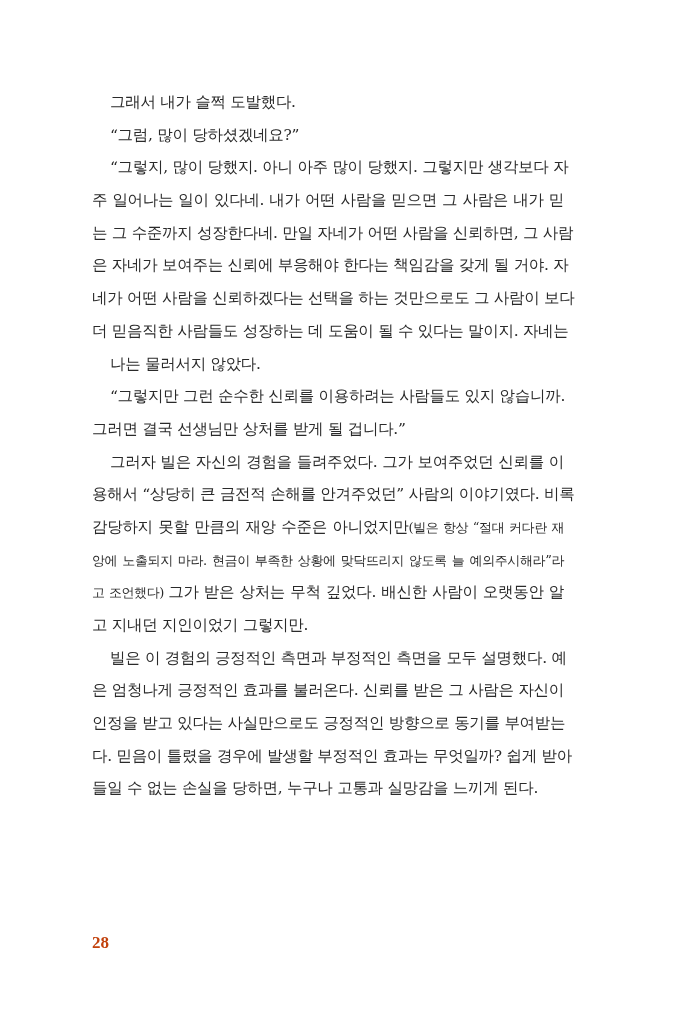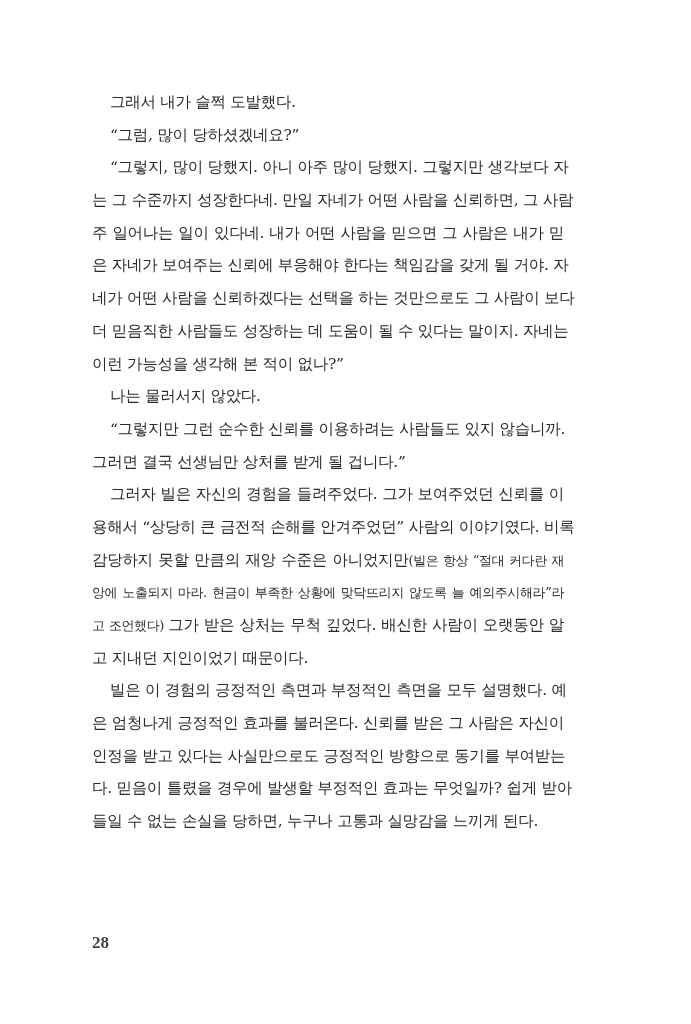--- a/index.html
+++ b/index.html
@@ -47,47 +47,46 @@
       font-size: 13px;
       letter-spacing: -0.4px;
     }
     .page-number {
       position: absolute;
       left: 92px;
       top: 933px;
       font-family: "Liberation Serif", "DejaVu Serif", serif;
       font-weight: bold;
       font-size: 17px;
-      color: #404040;
+      color: #c2410c;
       text-align: center;
     }
   </style>
 </head>
 <body>
 
 <div class="page">
   <div class="text-block">
     <span class="line indent last">그래서 내가 슬쩍 도발했다.</span>
     <span class="line indent last">“그럼, 많이 당하셨겠네요?”</span>
     <span class="line indent">“그렇지, 많이 당했지. 아니 아주 많이 당했지. 그렇지만 생각보다 자</span>
+    <span class="line">주 일어나는 일이 있다네. 내가 어떤 사람을 믿으면 그 사람은 내가 믿</span>
     <span class="line">는 그 수준까지 성장한다네. 만일 자네가 어떤 사람을 신뢰하면, 그 사람</span>
-    <span class="line">주 일어나는 일이 있다네. 내가 어떤 사람을 믿으면 그 사람은 내가 믿</span>
     <span class="line">은 자네가 보여주는 신뢰에 부응해야 한다는 책임감을 갖게 될 거야. 자</span>
     <span class="line">네가 어떤 사람을 신뢰하겠다는 선택을 하는 것만으로도 그 사람이 보다</span>
     <span class="line">더 믿음직한 사람들도 성장하는 데 도움이 될 수 있다는 말이지. 자네는</span>
-    <span class="line last">이런 가능성을 생각해 본 적이 없나?”</span>
     <span class="line indent last">나는 물러서지 않았다.</span>
     <span class="line indent">“그렇지만 그런 순수한 신뢰를 이용하려는 사람들도 있지 않습니까.</span>
     <span class="line last">그러면 결국 선생님만 상처를 받게 될 겁니다.”</span>
     <span class="line indent">그러자 빌은 자신의 경험을 들려주었다. 그가 보여주었던 신뢰를 이</span>
     <span class="line">용해서 “상당히 큰 금전적 손해를 안겨주었던” 사람의 이야기였다. 비록</span>
     <span class="line"><span>감당하지 못할 만큼의 재앙 수준은 아니었지만</span><span class="small">(빌은 항상 “절대 커다란 재</span></span>
     <span class="line"><span class="small">앙에 노출되지 마라. 현금이 부족한 상황에 맞닥뜨리지 않도록 늘 예의주시해라”라</span></span>
     <span class="line"><span class="small">고 조언했다) </span><span>그가 받은 상처는 무척 깊었다. 배신한 사람이 오랫동안 알</span></span>
-    <span class="line last">고 지내던 지인이었기 때문이다.</span>
+    <span class="line last">고 지내던 지인이었기 그렇지만.</span>
     <span class="line indent">빌은 이 경험의 긍정적인 측면과 부정적인 측면을 모두 설명했다. 예</span>
     <span class="line">은 엄청나게 긍정적인 효과를 불러온다. 신뢰를 받은 그 사람은 자신이</span>
     <span class="line">인정을 받고 있다는 사실만으로도 긍정적인 방향으로 동기를 부여받는</span>
     <span class="line">다. 믿음이 틀렸을 경우에 발생할 부정적인 효과는 무엇일까? 쉽게 받아</span>
     <span class="line last">들일 수 없는 손실을 당하면, 누구나 고통과 실망감을 느끼게 된다.</span>
   </div>
 
   <div class="page-number">28</div>
 </div>
 

